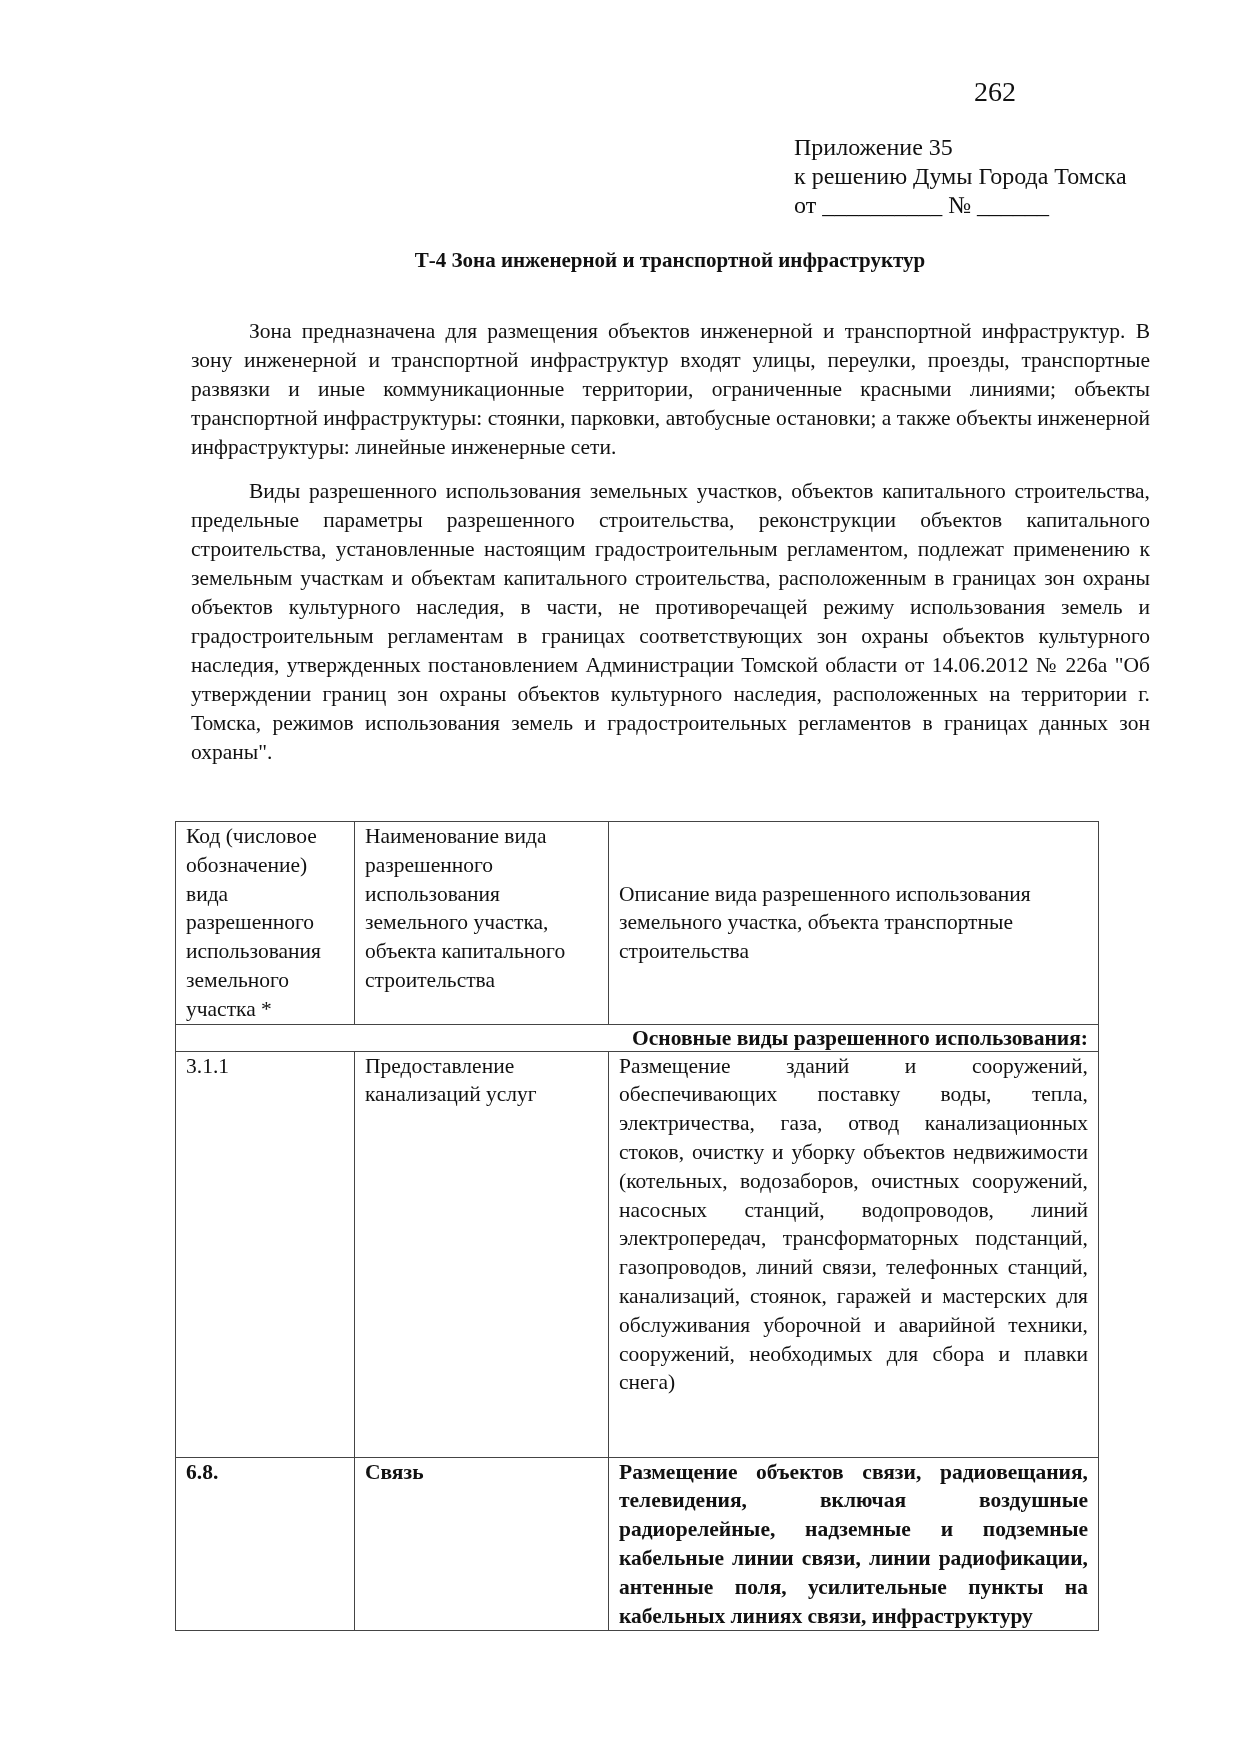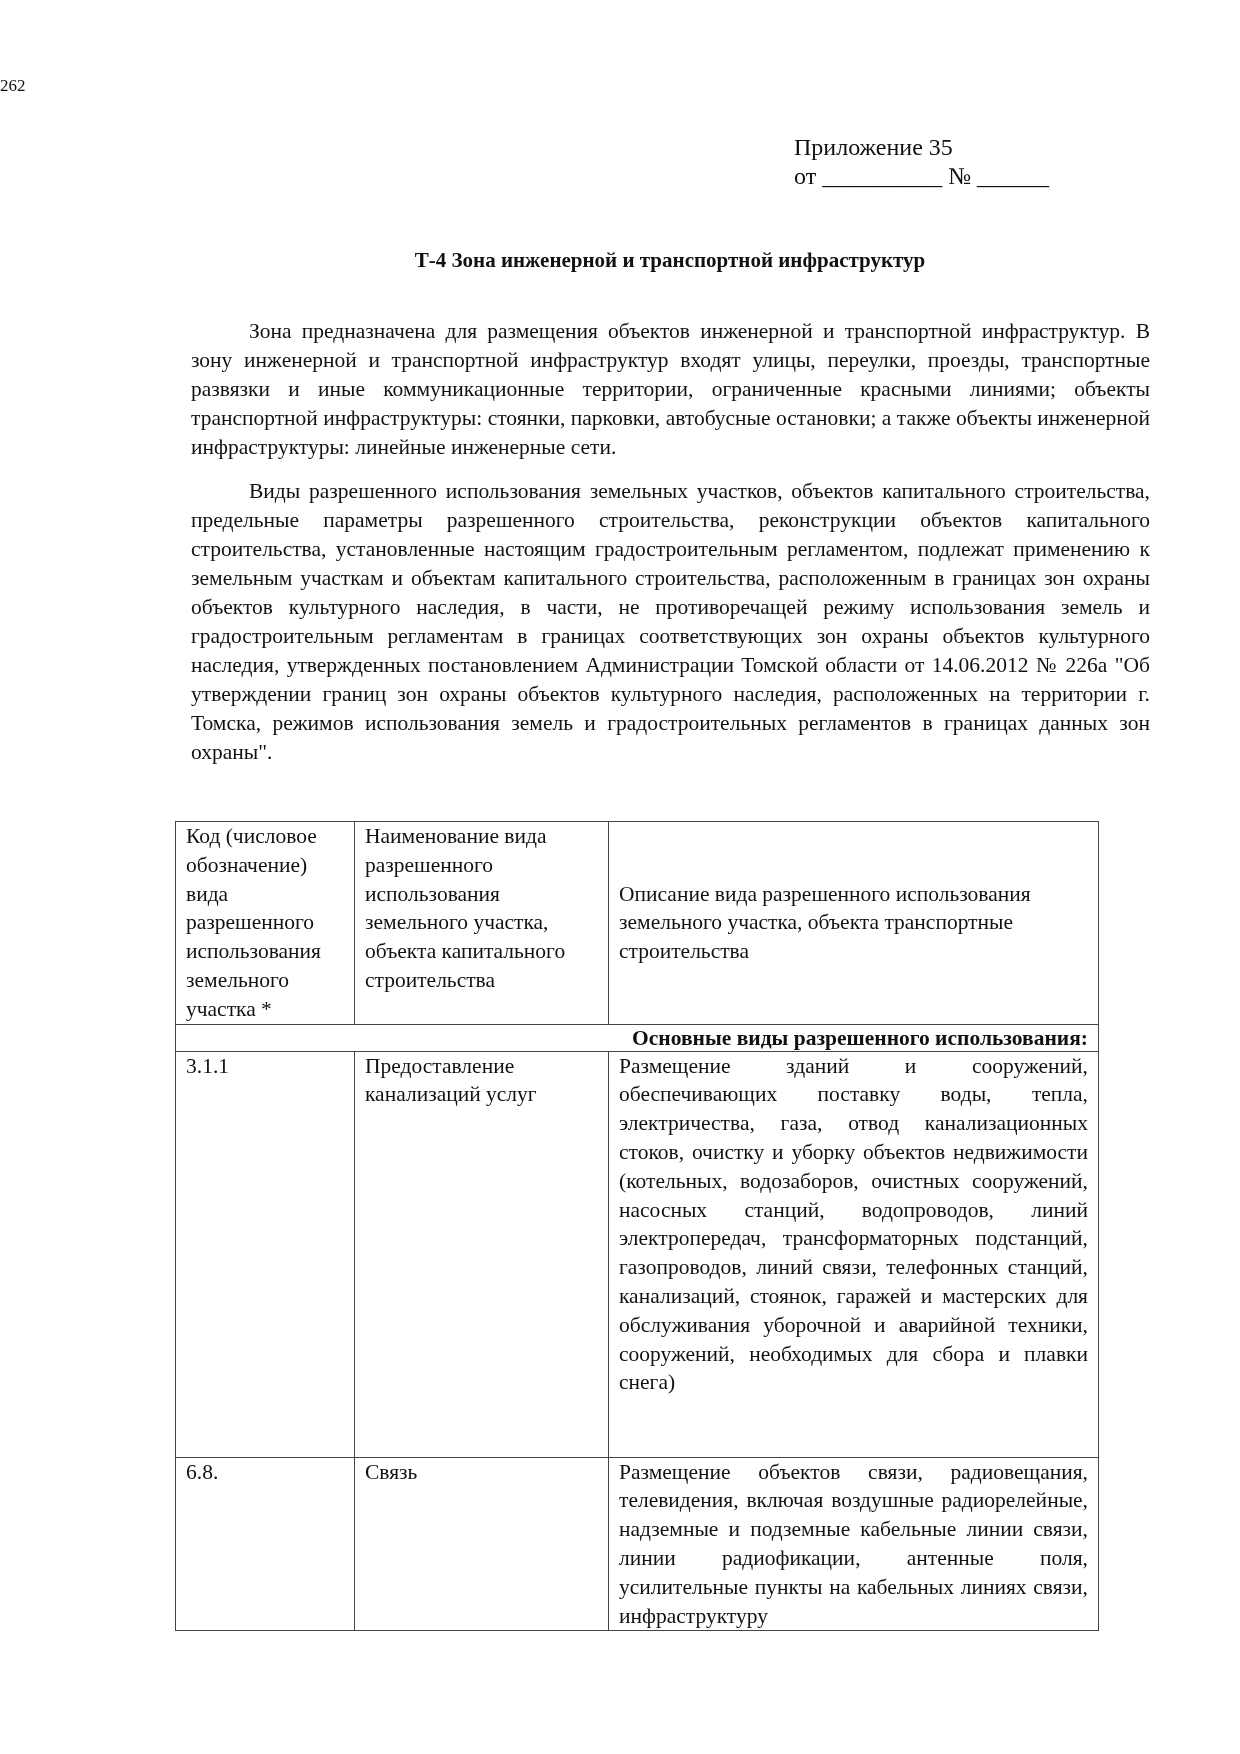--- a/index.html
+++ b/index.html
@@ -1,46 +1,47 @@
 <!DOCTYPE html>
 <html><head>
 <meta charset="utf-8">
 <style>
   html, body { margin: 0; padding: 0; background: #ffffff; }
   body { width: 1240px; height: 1754px; position: relative; overflow: hidden;
          font-family: "Liberation Serif", "DejaVu Serif", serif; color: #111; }
-  .page-number { position: absolute; top: 76px; left: 0; width: 1016px; text-align: left;
-                 font-size: 17px; }
+  .page-number { position: absolute; top: 76px; left: 0; width: 1016px; text-align: right;
+                 font-size: 28px; }
   .appendix { position: absolute; top: 133px; left: 794px; font-size: 24px; line-height: 29px; }
   .appendix div { white-space: nowrap; }
   .title { position: absolute; top: 248px; left: 0; width: 1340px; text-align: center;
            font-size: 21px; font-weight: bold; }
   .body-text { position: absolute; top: 302px; left: 176px; width: 989px;
                font-size: 21.5px; line-height: 29px; text-align: justify; }
   .body-text p { margin: 15px; text-indent: 58px; }
   table.regs { position: absolute; top: 821px; left: 175px; width: 924px;
                border-collapse: collapse; font-size: 21.5px; line-height: 28.8px; }
   table.regs td { border: 1.5px solid #444; vertical-align: top; padding: 0 10px; }
   td.c1 { width: 158px; }
   td.c2 { width: 233px; }
   td.c3 { }
   td.desc-head { vertical-align: middle !important; }
   .section-row td { text-align: right; font-weight: bold; padding: 0; line-height: 26px; }
   .just { text-align: justify; }
   tr.hdr td { height: 200px; }
   tr.r1 td { height: 405px; }
-  tr.r2 td { height: 172px; }
+  tr.r2 td { height: 172px; font-weight: bold; }
 </style>
 </head>
 <body>
 
 <div class="page-number">262</div>
 
 <div class="appendix">
   <div>Приложение 35</div>
+  <div>к решению Думы Города Томска</div>
   <div>от __________ № ______</div>
 </div>
 
 <div class="title">Т-4 Зона инженерной и транспортной инфраструктур</div>
 
 <div class="body-text">
   <p>Зона предназначена для размещения объектов инженерной и транспортной инфраструктур. В зону инженерной и транспортной инфраструктур входят улицы, переулки, проезды, транспортные развязки и иные коммуникационные территории, ограниченные красными линиями; объекты транспортной инфраструктуры: стоянки, парковки, автобусные остановки; а также объекты инженерной инфраструктуры: линейные инженерные сети.</p>
   <p>Виды разрешенного использования земельных участков, объектов капитального строительства, предельные параметры разрешенного строительства, реконструкции объектов капитального строительства, установленные настоящим градостроительным регламентом, подлежат применению к земельным участкам и объектам капитального строительства, расположенным в границах зон охраны объектов культурного наследия, в части, не противоречащей режиму использования земель и градостроительным регламентам в границах соответствующих зон охраны объектов культурного наследия, утвержденных постановлением Администрации Томской области от 14.06.2012 № 226а "Об утверждении границ зон охраны объектов культурного наследия, расположенных на территории г. Томска, режимов использования земель и градостроительных регламентов в границах данных зон охраны".</p>
 </div>
 

